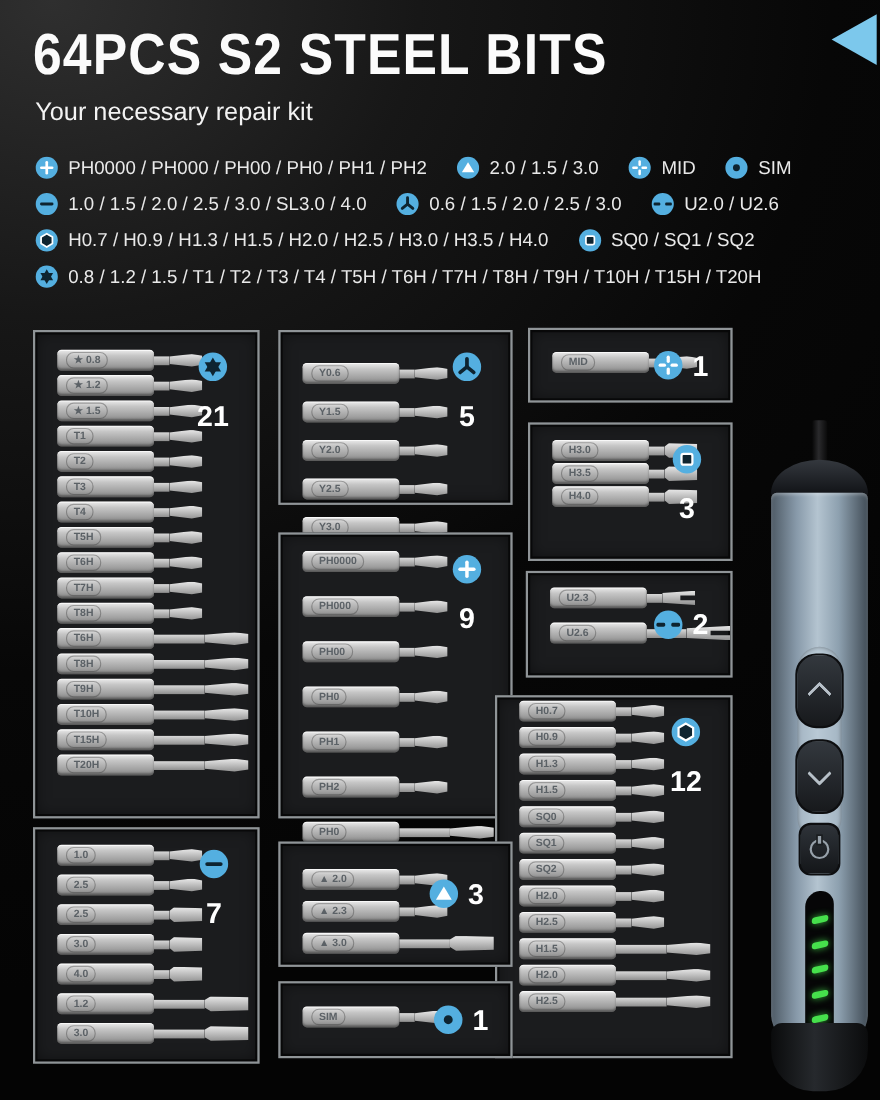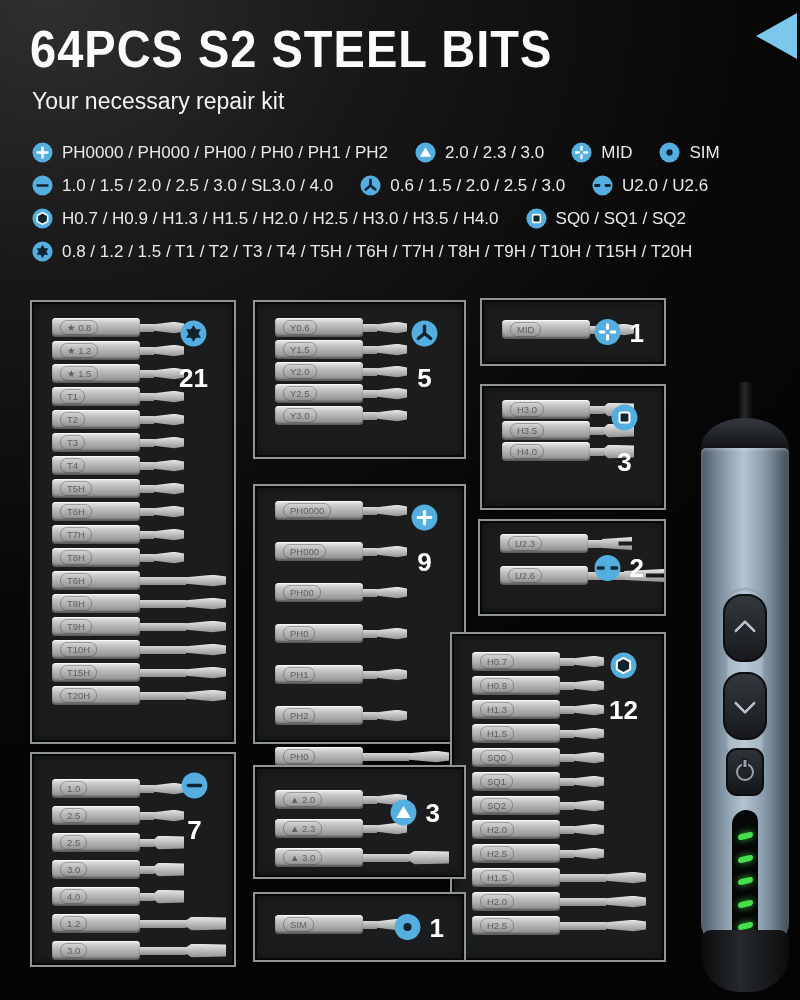--- a/index.html
+++ b/index.html
@@ -23,29 +23,29 @@
   .p-torx{left:30px;top:300px;width:202px;height:440px}
   .p-y{left:253px;top:300px;width:209px;height:155px}
   .p-mid{left:480px;top:298px;width:182px;height:64px}
   .p-square{left:480px;top:384px;width:182px;height:122px}
   .p-u{left:478px;top:519px;width:184px;height:93px}
   .p-ph{left:253px;top:484px;width:209px;height:256px}
   .p-hex{left:450px;top:632px;width:212px;height:326px}
   .p-slot{left:30px;top:752px;width:202px;height:211px}
   .p-tri{left:253px;top:765px;width:209px;height:110px}
   .p-sim{left:253px;top:892px;width:209px;height:66px}
-  .bits{display:flex;flex-direction:column;align-items:flex-start;padding-left:20px;}
+  .bits{display:flex;flex-direction:column;align-items:flex-start;padding-left:20px;font-weight:bold;}
   .p-torx .bits{padding-top:16px;gap:4px}
-  .p-y .bits{padding-top:16px;gap:3px}
+  .p-y .bits{padding-top:28px;gap:16px}
   .p-mid .bits{padding-top:20px}
   .p-square .bits{padding-top:14px;gap:2px}
   .p-u .bits{padding-top:13px;gap:13px}
   .p-ph .bits{padding-top:15px;gap:22px}
-  .p-hex .bits{padding-top:18px;gap:5px}
-  .p-slot .bits{padding-top:25px;gap:8px}
+  .p-hex .bits{padding-top:3px;gap:5px}
+  .p-slot .bits{padding-top:14px;gap:8px}
   .p-tri .bits{padding-top:23px;gap:10px}
   .p-sim .bits{padding-top:21px}
   
   .badge{position:absolute;display:flex;flex-direction:column;align-items:center;gap:18px;top:18px;right:26px;}
   .badge.row{flex-direction:row;gap:9px;top:50%;right:20px;transform:translateY(-50%);}
   .p-tri .badge.row{top:32px;transform:none;right:24px;}
   .badge .cnt{font-size:26px;font-weight:700;color:#fff;line-height:1;}
   
   .bit{display:flex;align-items:center;height:19px;}
   .bit-body{position:relative;width:88px;height:19px;border-radius:4px;flex:none;display:flex;align-items:center;
@@ -103,21 +103,21 @@
           </span>
           <span class="legend-text">PH0000 / PH000 / PH00 / PH0 / PH1 / PH2</span>
         </div>
         <div class="legend-group">
           <span class="icn">
             <svg width="21" height="21" viewBox="0 0 24 24">
               <circle cx="12" cy="12" r="11.5" fill="#54afe0"></circle>
               <path d="M12 6.2 L18.4 16.8 H5.6 Z" fill="#fff"></path>
             </svg>
           </span>
-          <span class="legend-text">2.0 / 2.3 / 3.0</span>
+          <span class="legend-text">2.0 / 1.5 / 3.0</span>
         </div>
         <div class="legend-group">
           <span class="icn">
             <svg width="21" height="21" viewBox="0 0 24 24">
               <circle cx="12" cy="12" r="11.5" fill="#54afe0"></circle>
               <rect x="10.7" y="4.2" width="2.6" height="6" rx="1.3" fill="#fff"></rect>
               <rect x="10.7" y="13.8" width="2.6" height="6" rx="1.3" fill="#fff"></rect>
               <rect x="4.2" y="10.7" width="6" height="2.6" rx="1.3" fill="#fff"></rect>
               <rect x="13.8" y="10.7" width="6" height="2.6" rx="1.3" fill="#fff"></rect>
             </svg>

